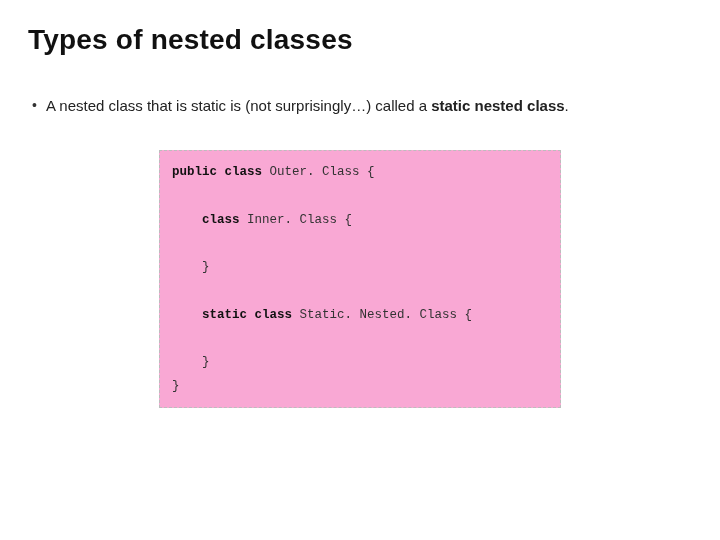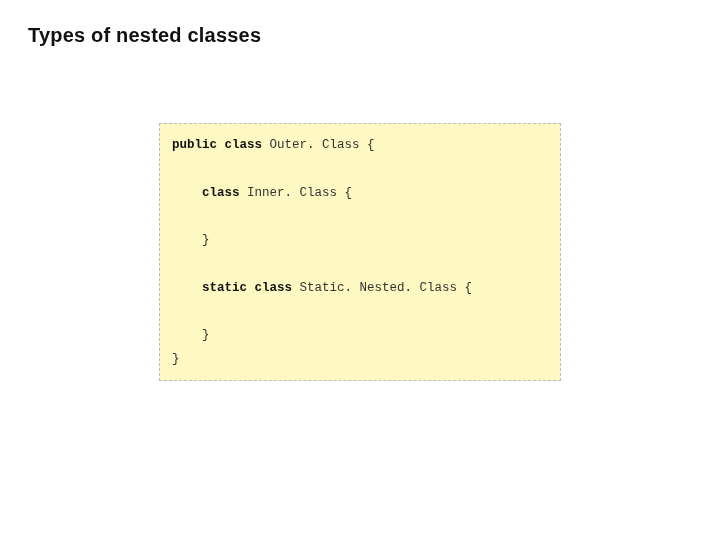--- a/index.html
+++ b/index.html
@@ -1,40 +1,43 @@
 <!DOCTYPE html>
 <html><head>
 <meta charset="utf-8">
 <style>
   * { margin: 0; padding: 0; box-sizing: border-box; }
   html, body { width: 720px; height: 540px; background: #ffffff; font-family: "Trebuchet MS", "Lucida Sans", Verdana, sans-serif; color: #222; }
   .slide { position: relative; width: 720px; height: 540px; padding: 24px 28px 20px 28px; }
-  h1.title { font-size: 20px; font-weight: 700; letter-spacing: .2px; margin-bottom: 76px; color: #111; }
+  h1.title { font-size: 28px; font-weight: 700; letter-spacing: .2px; margin-bottom: 40px; color: #111; }
   ul.bullets { list-style: none; padding: 0 0 0 4px; }
   ul.bullets li { position: relative; padding-left: 14px; font-size: 15px; line-height: 1.35; margin-bottom: 26px; color: #222; }
   ul.bullets li::before { content: "•"; position: absolute; left: 0; top: 0; font-size: 14px; color: #333; }
   ul.bullets li strong { font-weight: 700; }
   .codebox {
     margin: 34px auto 8px auto;
     width: 402px;
     border: 1px dashed #bdbdbd;
-    background: #fef9c3;
+    background: #f9a8d4;
     padding: 10px 12px 8px 12px;
   }
   .code { font-family: "Courier New", Consolas, monospace; font-size: 12.5px; line-height: 1.9; color: #333; white-space: pre; }
   .code .kw { font-weight: 700; color: #111; }
 </style>
 </head>
 <body>
 
 <div class="slide">
 
   <h1 class="title">Types of nested classes</h1>
 
   <ul class="bullets">
+    <li>
+      <span>A nested class that is static is (not surprisingly…) called a </span><strong>static nested class</strong><span>.</span>
+    </li>
   </ul>
 
   <div class="codebox">
     <div class="code"><span class="kw">public class </span><span>Outer. Class {</span>
 
     <span class="kw">class </span><span>Inner. Class {</span>
 
     <span>}</span>
 
     <span class="kw">static class </span><span>Static. Nested. Class {</span>

